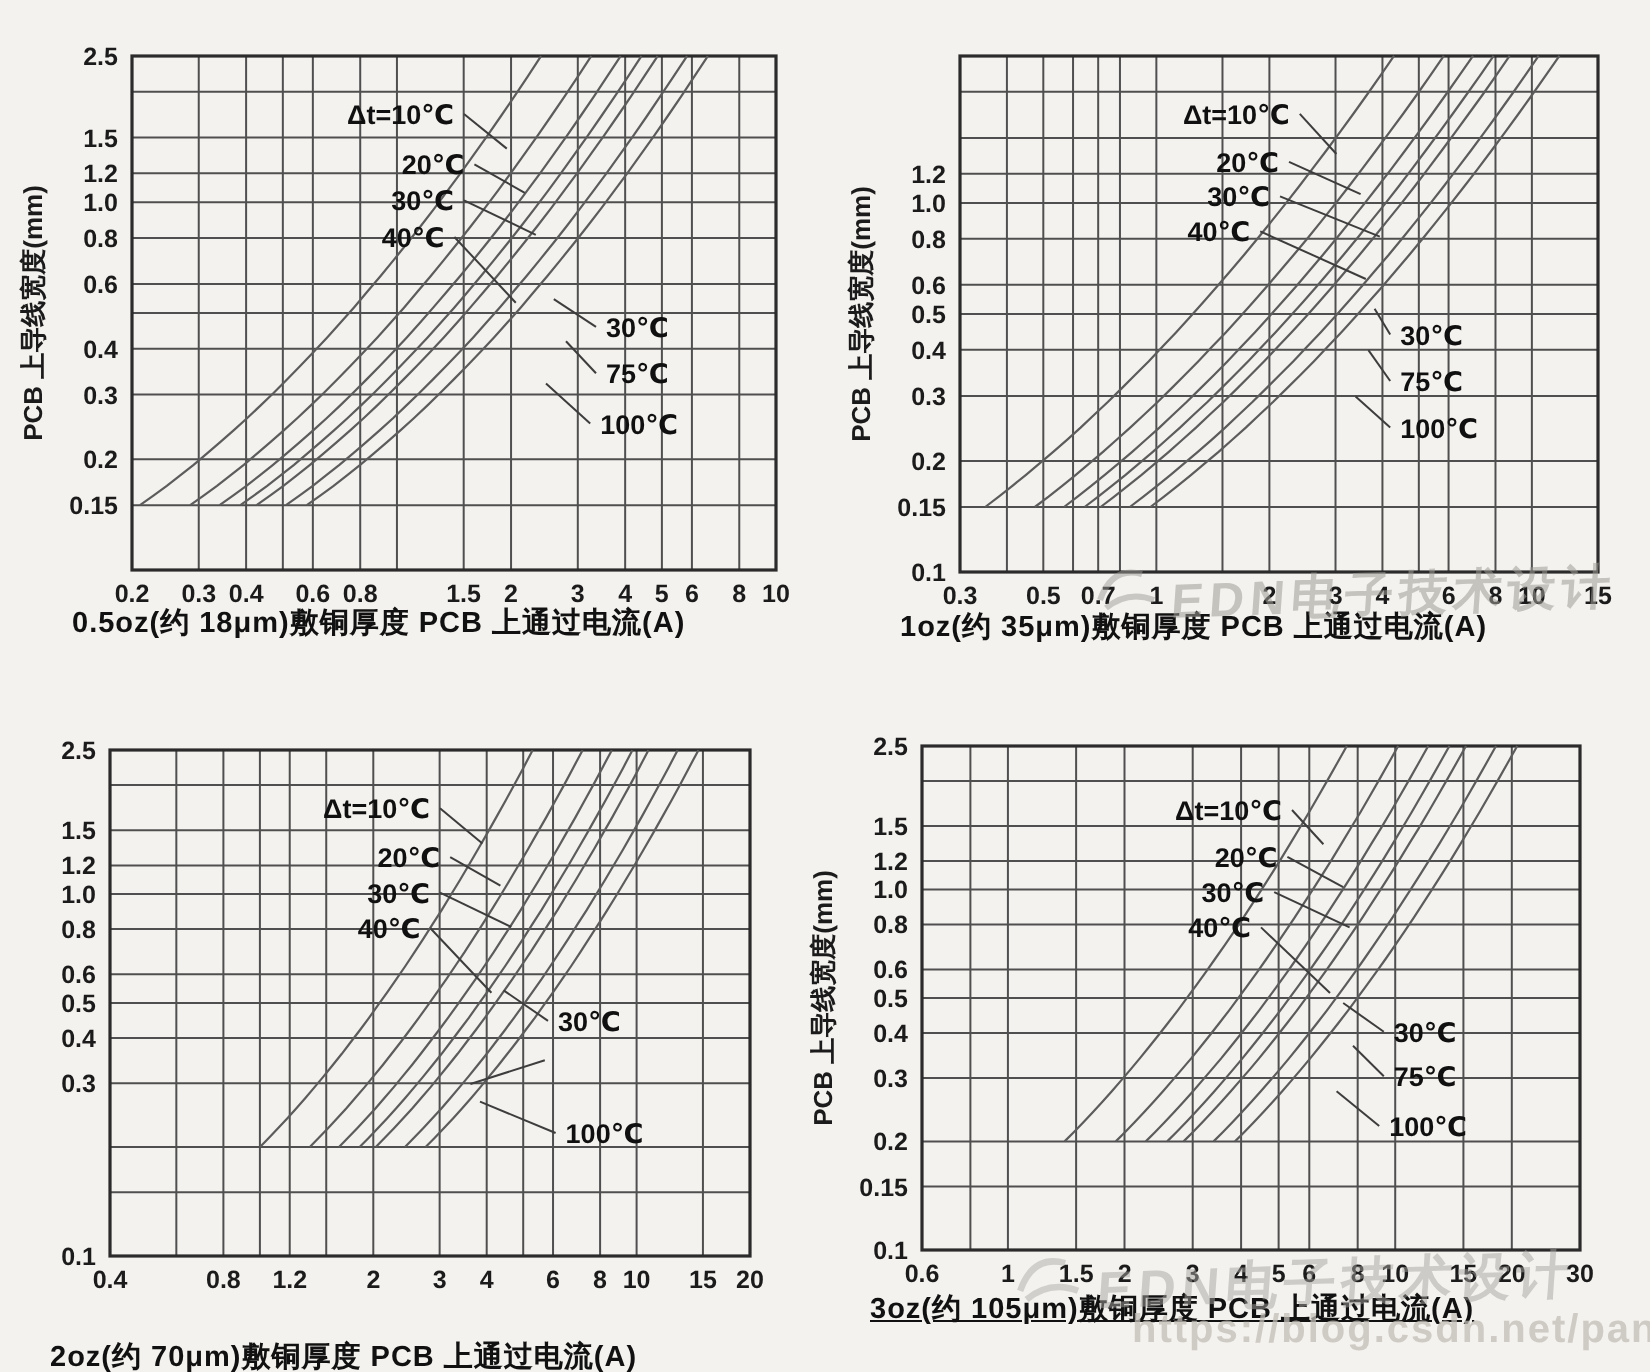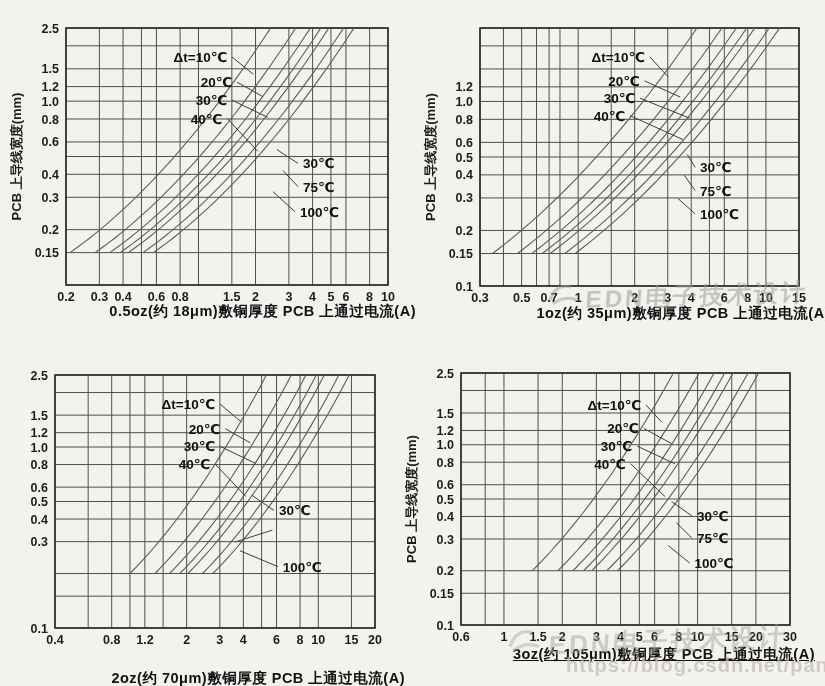--- a/index.html
+++ b/index.html
@@ -11,21 +11,21 @@
   .chart{position:absolute;}
   .chart svg{overflow:visible;display:block;}
   .grid{stroke:#4f4f4f;stroke-width:1;}
   .frame{fill:none;stroke:#2b2b2b;stroke-width:1.6;}
   .curve{fill:none;stroke:#5c5c5c;stroke-width:1.1;}
   .leader{stroke:#3d3d3d;stroke-width:1;}
   .tick{font-family:"Liberation Sans","DejaVu Sans",sans-serif;font-weight:bold;font-size:12.5px;fill:#1b1b1b;}
   .ylab{font-size:13px;}
   .ann{font-family:"Liberation Sans","DejaVu Sans",sans-serif;font-weight:bold;font-size:13.5px;fill:#101010;}
   .chart-title{
-    position:absolute;text-align:right;font-weight:bold;font-size:14.5px;color:#111;
+    position:absolute;text-align:left;font-weight:bold;font-size:14.5px;color:#111;
     letter-spacing:0.5px;white-space:nowrap;
   }
   .wm{position:absolute;display:flex;align-items:center;gap:6px;pointer-events:none;}
   .wm-text{
     font-weight:bold;letter-spacing:3px;white-space:nowrap;
     color:rgba(158,156,152,0.55);transform:skewX(-6deg) rotate(-2deg);
   }
   #wm-center .wm-text{font-size:24px;}
   #wm-bottom .wm-text{font-size:26px;color:rgba(166,164,160,0.5);}
   .wm-url{

